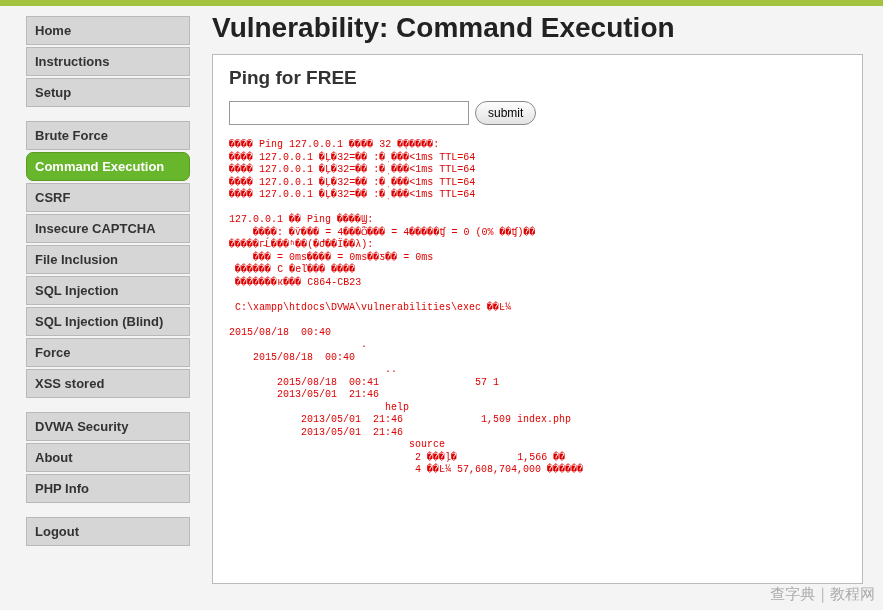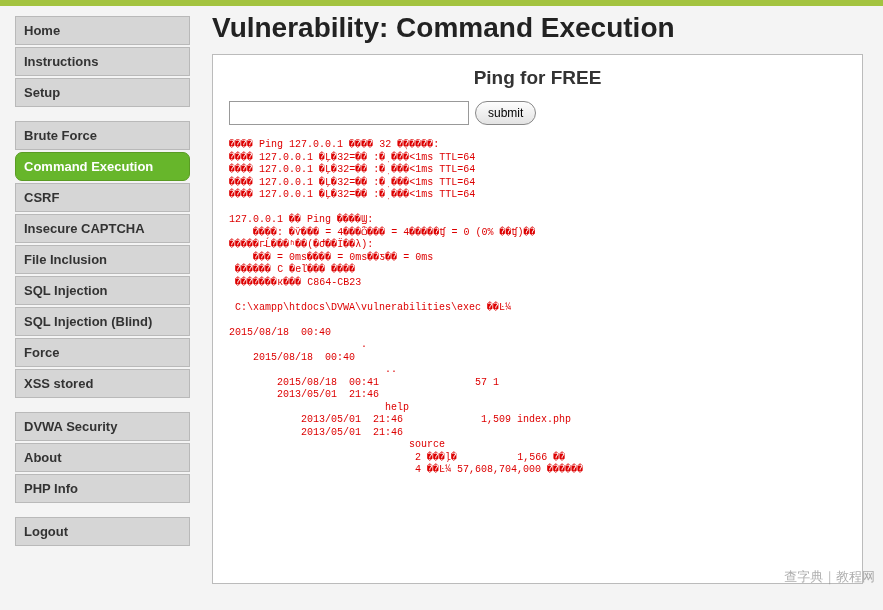--- a/index.html
+++ b/index.html
@@ -19,21 +19,21 @@
   .topbar {
     height: 6px;
     background: #a3c33f;
   }
   .container {
     display: flex;
     padding-top: 6px;
   }
   .sidebar {
     width: 200px;
-    padding: 4px 10px 0 15px;
+    padding: 4px 10px 0 26px;
   }
   .menu-group {
     margin-bottom: 14px;
   }
   .menu-item {
     display: block;
     background: #d6d6d6;
     border: 1px solid #b9b9b9;
     padding: 6px 8px;
     margin-bottom: 2px;
@@ -66,21 +66,20 @@
     background: #fff;
     border: 1px solid #bbb;
     padding: 12px 16px 16px 16px;
     height: 530px;
     overflow: hidden;
   }
   .panel h2 {
     font-size: 19px;
     font-weight: bold;
     margin-bottom: 12px;
-    text-align: center;
   }
   .panel p.instr {
     font-size: 13px;
     margin-bottom: 16px;
   }
   .form-row {
     display: flex;
     gap: 6px;
     margin-bottom: 14px;
   }
@@ -104,22 +103,22 @@
     font-family: "Courier New", monospace;
     font-size: 10px;
     line-height: 1.25;
     color: #d00;
     white-space: pre;
     overflow: hidden;
   }
   .watermark {
     position: absolute;
     right: 8px;
-    bottom: 24px;
-    font-size: 13px;
+    bottom: 6px;
+    font-size: 15px;
     color: rgba(120,120,120,0.6);
     pointer-events: none;
   }
 </style>
 </head>
 <body>
 
 <div class="wrap">
   <div class="topbar"></div>
   <div class="container">

